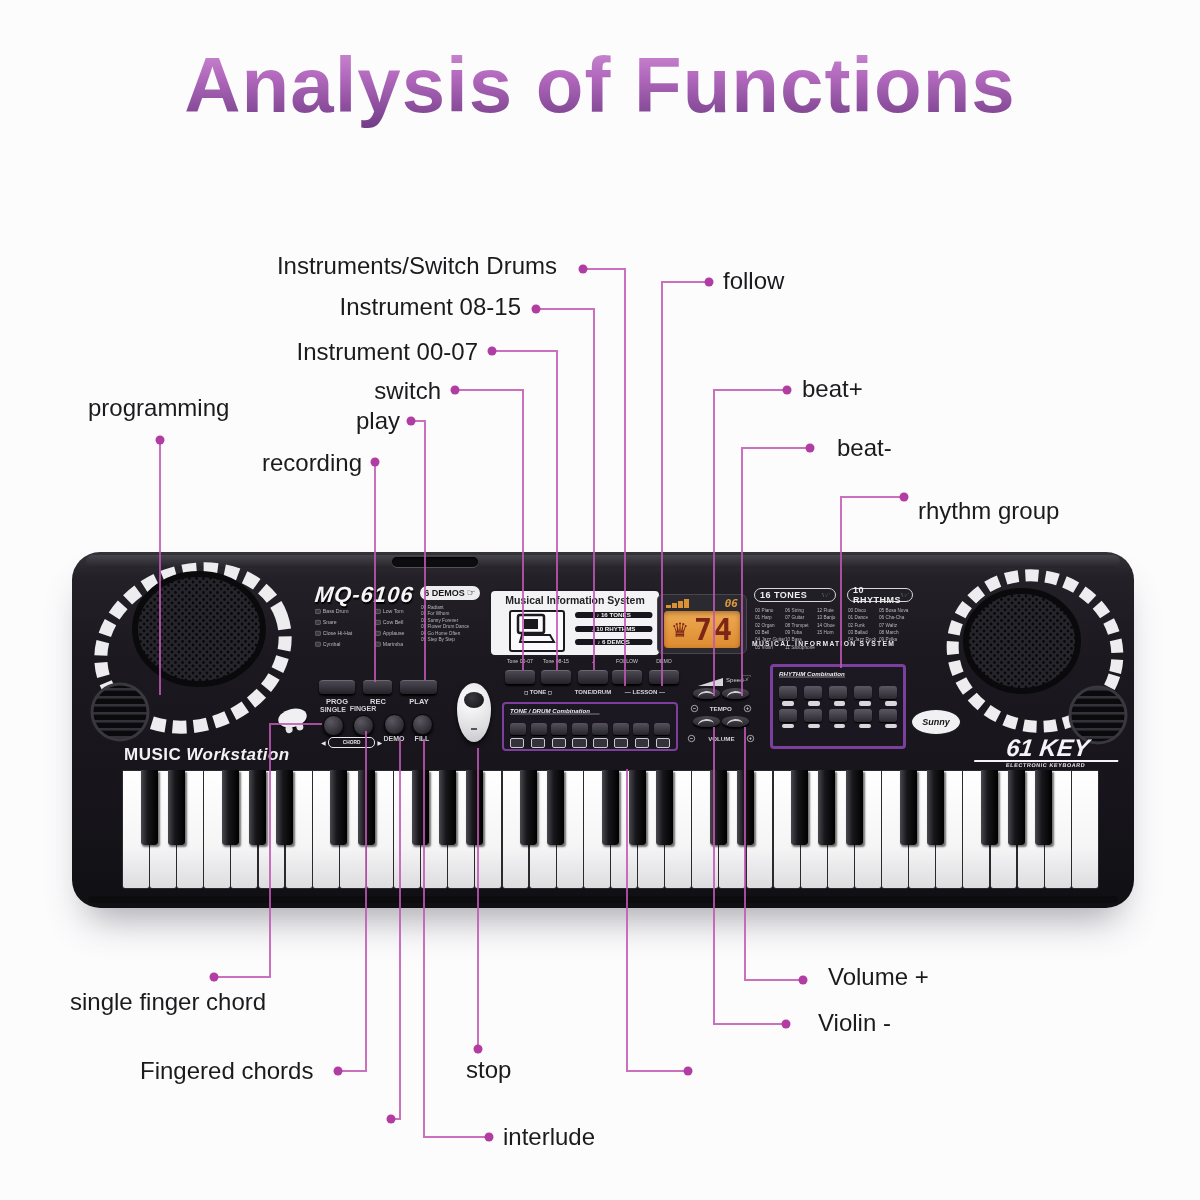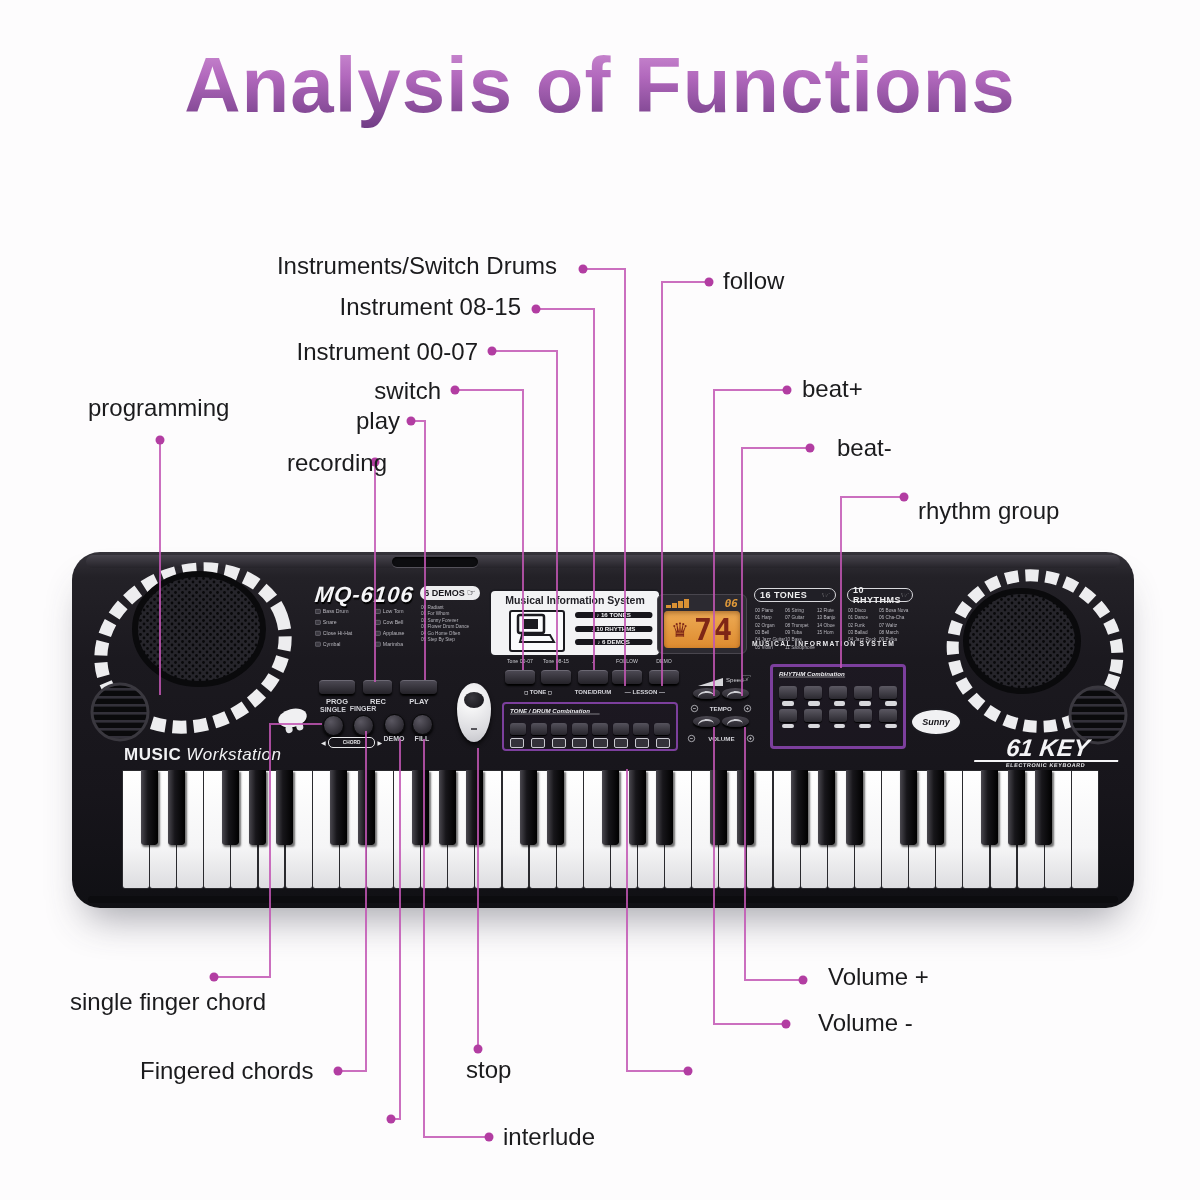--- a/index.html
+++ b/index.html
@@ -174,21 +174,21 @@
   .rk.t1{left:621px;top:136px}.rk.t2{left:650px;top:136px}
   .rk.v1{left:621px;top:164px}.rk.v2{left:650px;top:164px}
   .rclab{position:absolute;width:70px;display:flex;align-items:center;justify-content:center;gap:4px;}
   .rclab.tempo{left:614px;top:151px}.rclab.volume{left:614px;top:181px}
   .rclab b{font-size:10px;font-weight:700;color:#d4d4da;transform:scale(.62);white-space:nowrap;}
   .pm{width:7px;height:7px;border:1px solid #c9c9cf;border-radius:50%;color:#d4d4da;
       font-size:7px;line-height:6px;text-align:center;font-weight:700;flex:none;transform:scale(.8);}
 
   .mw{position:absolute;left:52px;top:193px;font-size:17px;color:#f2f2f4;letter-spacing:.5px;}
   .mw b{font-weight:800;}
-  .mw i{font-weight:400;font-style:italic;margin-left:5px;text-align:right;}
+  .mw i{font-weight:700;font-style:italic;margin-left:5px;text-align:right;}
 
   
   .keys{position:absolute;left:50px;top:218px;width:978px;height:124px;}
   .wkey{position:absolute;top:0;height:119px;box-sizing:border-box;
       background:linear-gradient(180deg,#ffffff 0%,#f5f5f6 65%,#dddde0 100%);
       border:1px solid #2a2a2e;border-radius:0 0 3px 3px;}
   .bkey{position:absolute;top:0;height:75px;width:17px;border-radius:0 0 3px 3px;
       background:linear-gradient(90deg,#4a484f 0%,#17161a 40%,#000 100%);
       box-shadow:1.5px 2px 2px rgba(0,0,0,.55);}
   .front-rail{position:absolute;left:16px;right:16px;top:344px;height:7px;background:#0c0c0f;border-radius:4px;}
@@ -559,26 +559,26 @@
     <circle cx="803" cy="980" r="4.5"></circle>
     <circle cx="786" cy="1024" r="4.5"></circle>
     <circle cx="688" cy="1071" r="4.5"></circle>
   </svg>
 
   <div class="anno" style="right:643px;top:252px">Instruments/Switch Drums</div>
   <div class="anno" style="right:679px;top:293px">Instrument 08-15</div>
   <div class="anno" style="right:722px;top:338px">Instrument 00-07</div>
   <div class="anno" style="right:759px;top:377px">switch</div>
   <div class="anno" style="right:800px;top:407px">play</div>
-  <div class="anno" style="right:813px;top:449px">recording</div>
+  <div class="anno" style="right:838px;top:449px">recording</div>
   <div class="anno" style="left:88px;top:394px">programming</div>
   <div class="anno" style="left:723px;top:267px">follow</div>
   <div class="anno" style="left:802px;top:375px">beat+</div>
   <div class="anno" style="left:837px;top:434px">beat-</div>
   <div class="anno" style="left:918px;top:497px">rhythm group</div>
   <div class="anno" style="left:70px;top:988px">single finger chord</div>
   <div class="anno" style="left:140px;top:1057px">Fingered chords</div>
   <div class="anno" style="left:466px;top:1056px">stop</div>
   <div class="anno" style="left:503px;top:1123px">interlude</div>
   <div class="anno" style="left:828px;top:963px">Volume +</div>
-  <div class="anno" style="left:818px;top:1009px">Volume -</div>
+  <div class="anno" style="left:818px;top:1009px">Violin -</div>
 
 </div>
 
 </body></html>

